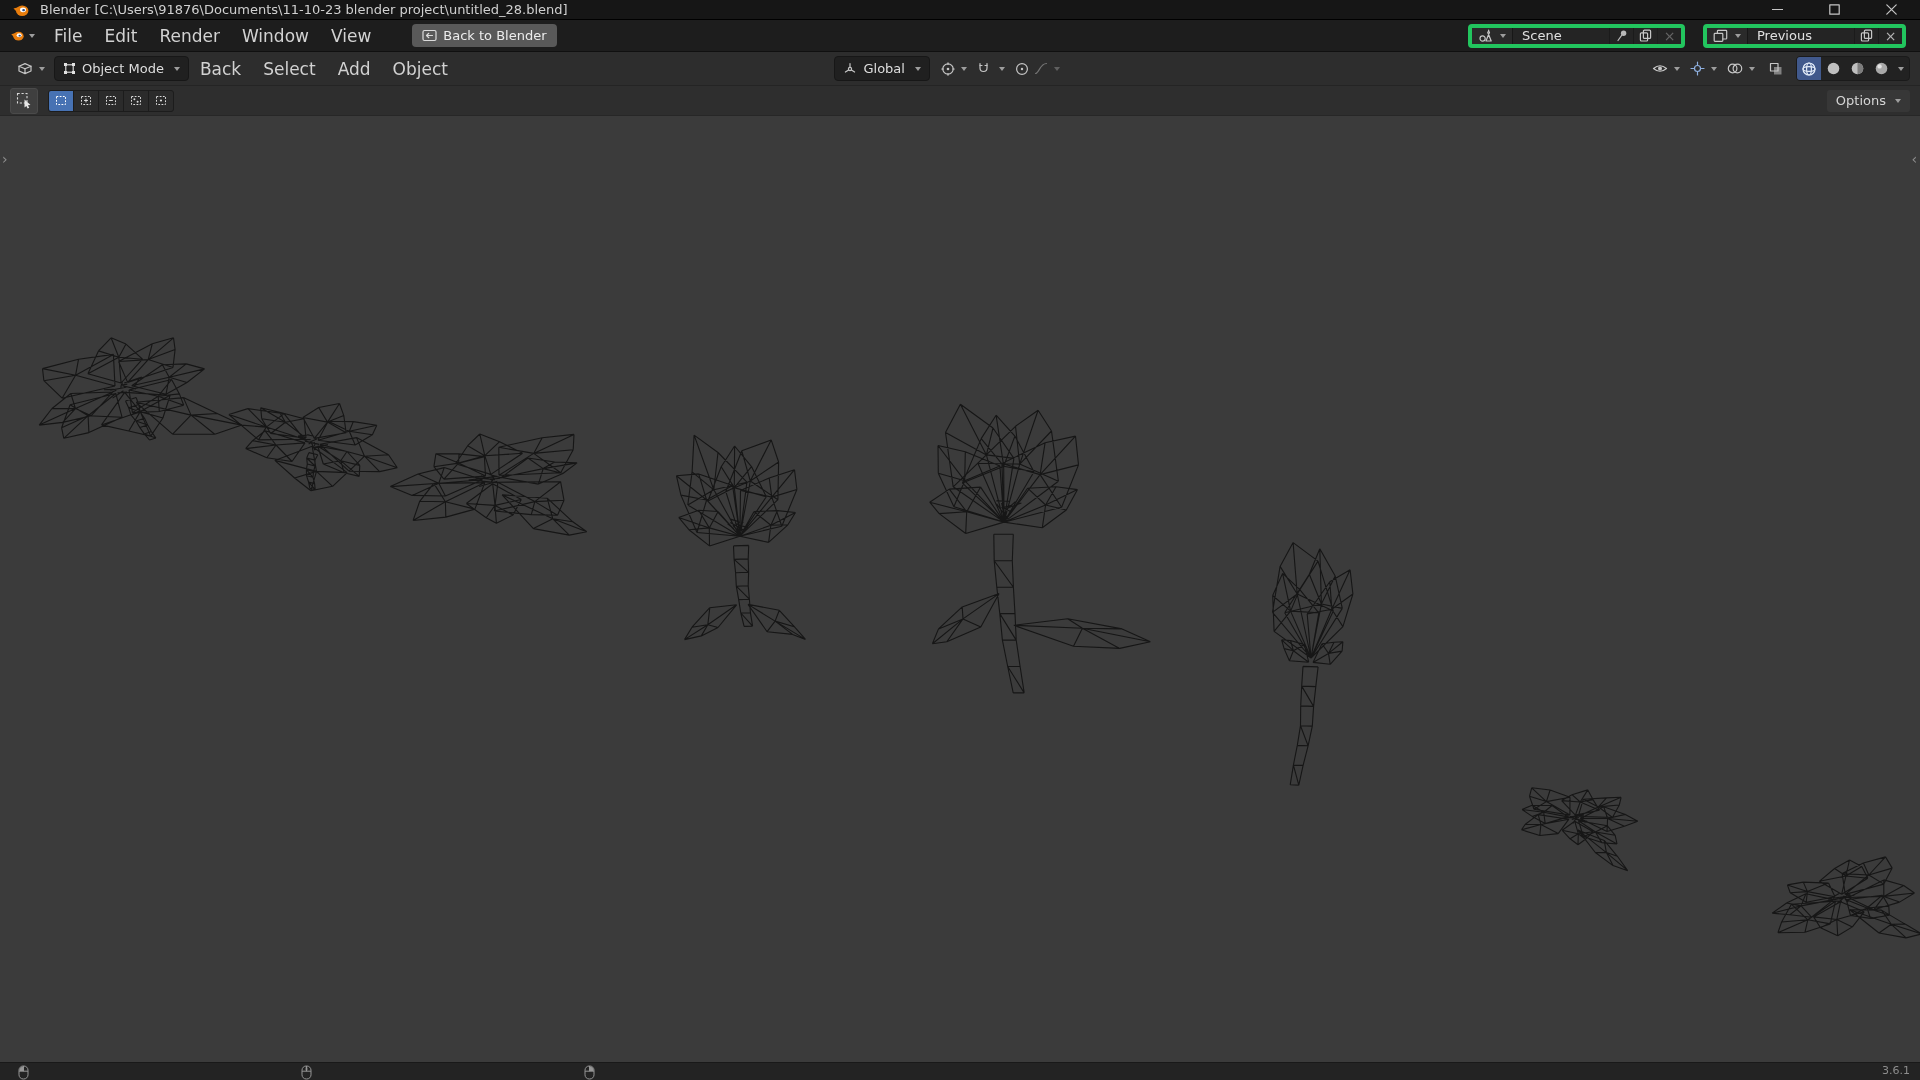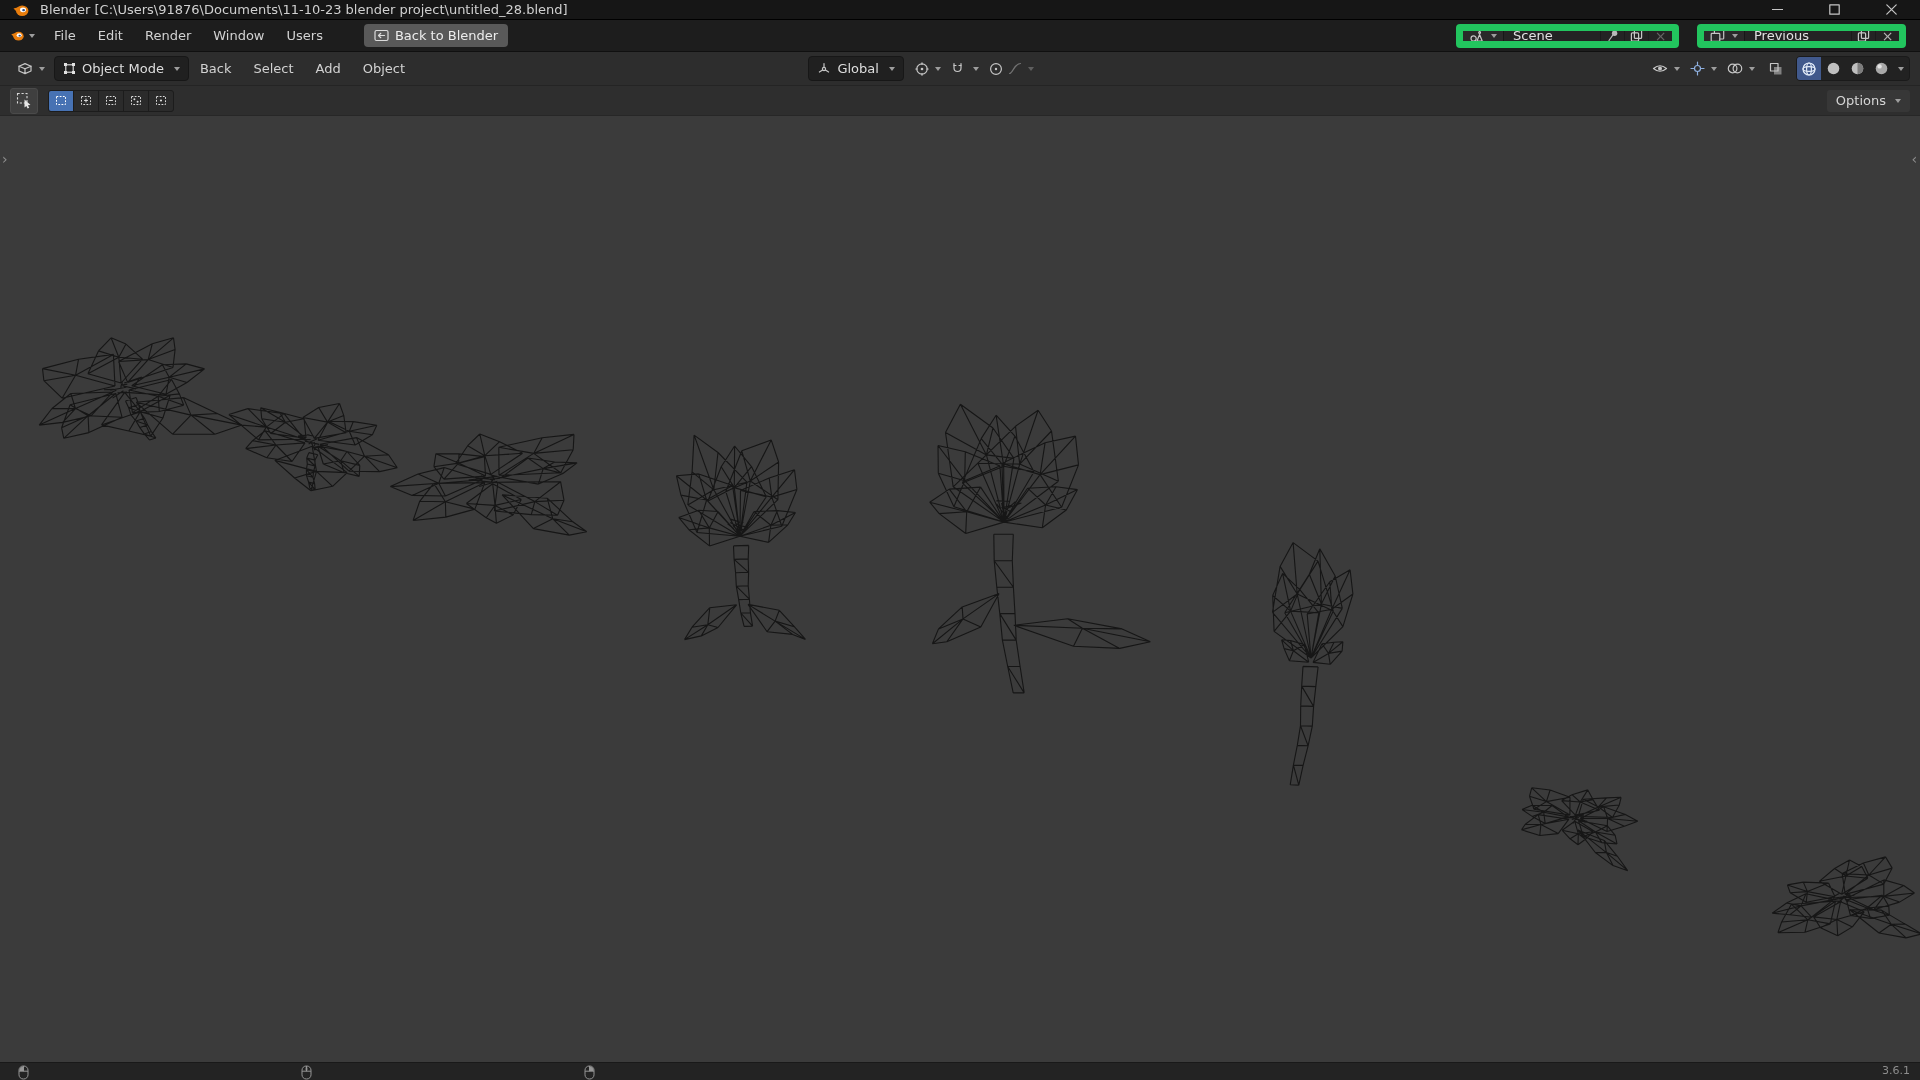--- a/index.html
+++ b/index.html
@@ -12,25 +12,25 @@
   border-top:4.5px solid #9d9d9d;display:inline-block;margin-left:4px;flex:none}
 .dim{opacity:.45}
 
 .titlebar{position:relative;z-index:3;height:20px;background:#161616;display:flex;align-items:center;border-bottom:1px solid #000}
 .app-icon{margin-left:12px;display:flex}
 .win-title{margin-left:10px;font-size:13px;color:#d0d0d0;white-space:nowrap}
 .win-controls{margin-left:auto;display:flex;height:100%}
 .win-btn{width:57px;height:100%;display:flex;align-items:center;justify-content:center}
 
 .topbar{position:relative;z-index:3;height:32px;background:#1d1d1d;display:flex;align-items:center;border-bottom:1px solid #101010}
-.menu-item{padding:0 11px;height:100%;display:flex;align-items:center;font-size:13px;color:#d2d2d2;white-space:nowrap}
+.menu-item{padding:0 11px;height:100%;display:flex;align-items:center;font-size:17px;color:#d2d2d2;white-space:nowrap}
 .logo-menu{padding:0 8px 0 10px;display:flex;align-items:center;height:100%}
 .back-btn{margin-left:30px;display:flex;align-items:center;gap:6px;background:#595959;border-radius:4px;height:23px;padding:0 10px;font-size:13px;color:#ececec;white-space:nowrap}
 .topbar-right{margin-left:auto;display:flex;gap:18px;margin-right:14px}
-.id-group{display:flex;align-items:center;height:24px;background:#242424;border:7px solid #22c55e;border-radius:4px;overflow:hidden}
+.id-group{display:flex;align-items:center;height:24px;background:#242424;border:4px solid #22c55e;border-radius:4px;overflow:hidden}
 .id-iconbtn{display:flex;align-items:center;gap:3px;padding:0 6px;height:100%;background:#2a2a2a;border-right:1px solid #171717}
 .id-field{padding:0 9px;font-size:13px;color:#e0e0e0;display:flex;align-items:center;height:100%}
 .id-field.w1{min-width:96px}.id-field.w2{min-width:106px}
 .id-btn{width:24px;height:100%;display:flex;align-items:center;justify-content:center;color:#b5b5b5;font-size:14px;border-left:1px solid #1b1b1b}
 
 .vp-header{position:relative;z-index:3;height:34px;background:#2d2d2d;display:flex;align-items:center;border-bottom:1px solid #242424;padding-left:12px}
 .hdr-btn{display:flex;align-items:center;gap:2px;padding:0 5px;height:26px;color:#c3c3c3;flex:none}
 .pill{display:flex;align-items:center;gap:6px;background:#202020;border:1px solid #171717;border-radius:4px;height:25px;padding:0 8px;font-size:13px;color:#dedede;flex:none;white-space:nowrap}
 .sp1{flex:1}.sp2{flex:1.55}
 .shading-group{display:flex;align-items:center;height:25px;background:#222;border-radius:4px;margin:0 10px 0 8px;overflow:hidden;border:1px solid #1a1a1a;flex:none}
@@ -133,21 +133,21 @@
   <div class="menu-item">
       <span>Edit</span>
     </div>
   <div class="menu-item">
       <span>Render</span>
     </div>
   <div class="menu-item">
       <span>Window</span>
     </div>
   <div class="menu-item">
-      <span>Users</span>
+      <span>View</span>
     </div>
   <div class="back-btn">
     <span>
       <svg width="15" height="13" viewBox="0 0 15 13">
         <rect x="1" y="1.5" width="13" height="10" rx="1.5" class="ic" style="stroke:#dcdcdc"></rect>
         <path d="M10.5 6.5 H4.8 M6.8 4.3 L4.5 6.5 L6.8 8.7" class="ic" style="stroke:#dcdcdc"></path>
       </svg>
     </span>
     <span>Back to Blender</span>
   </div>

